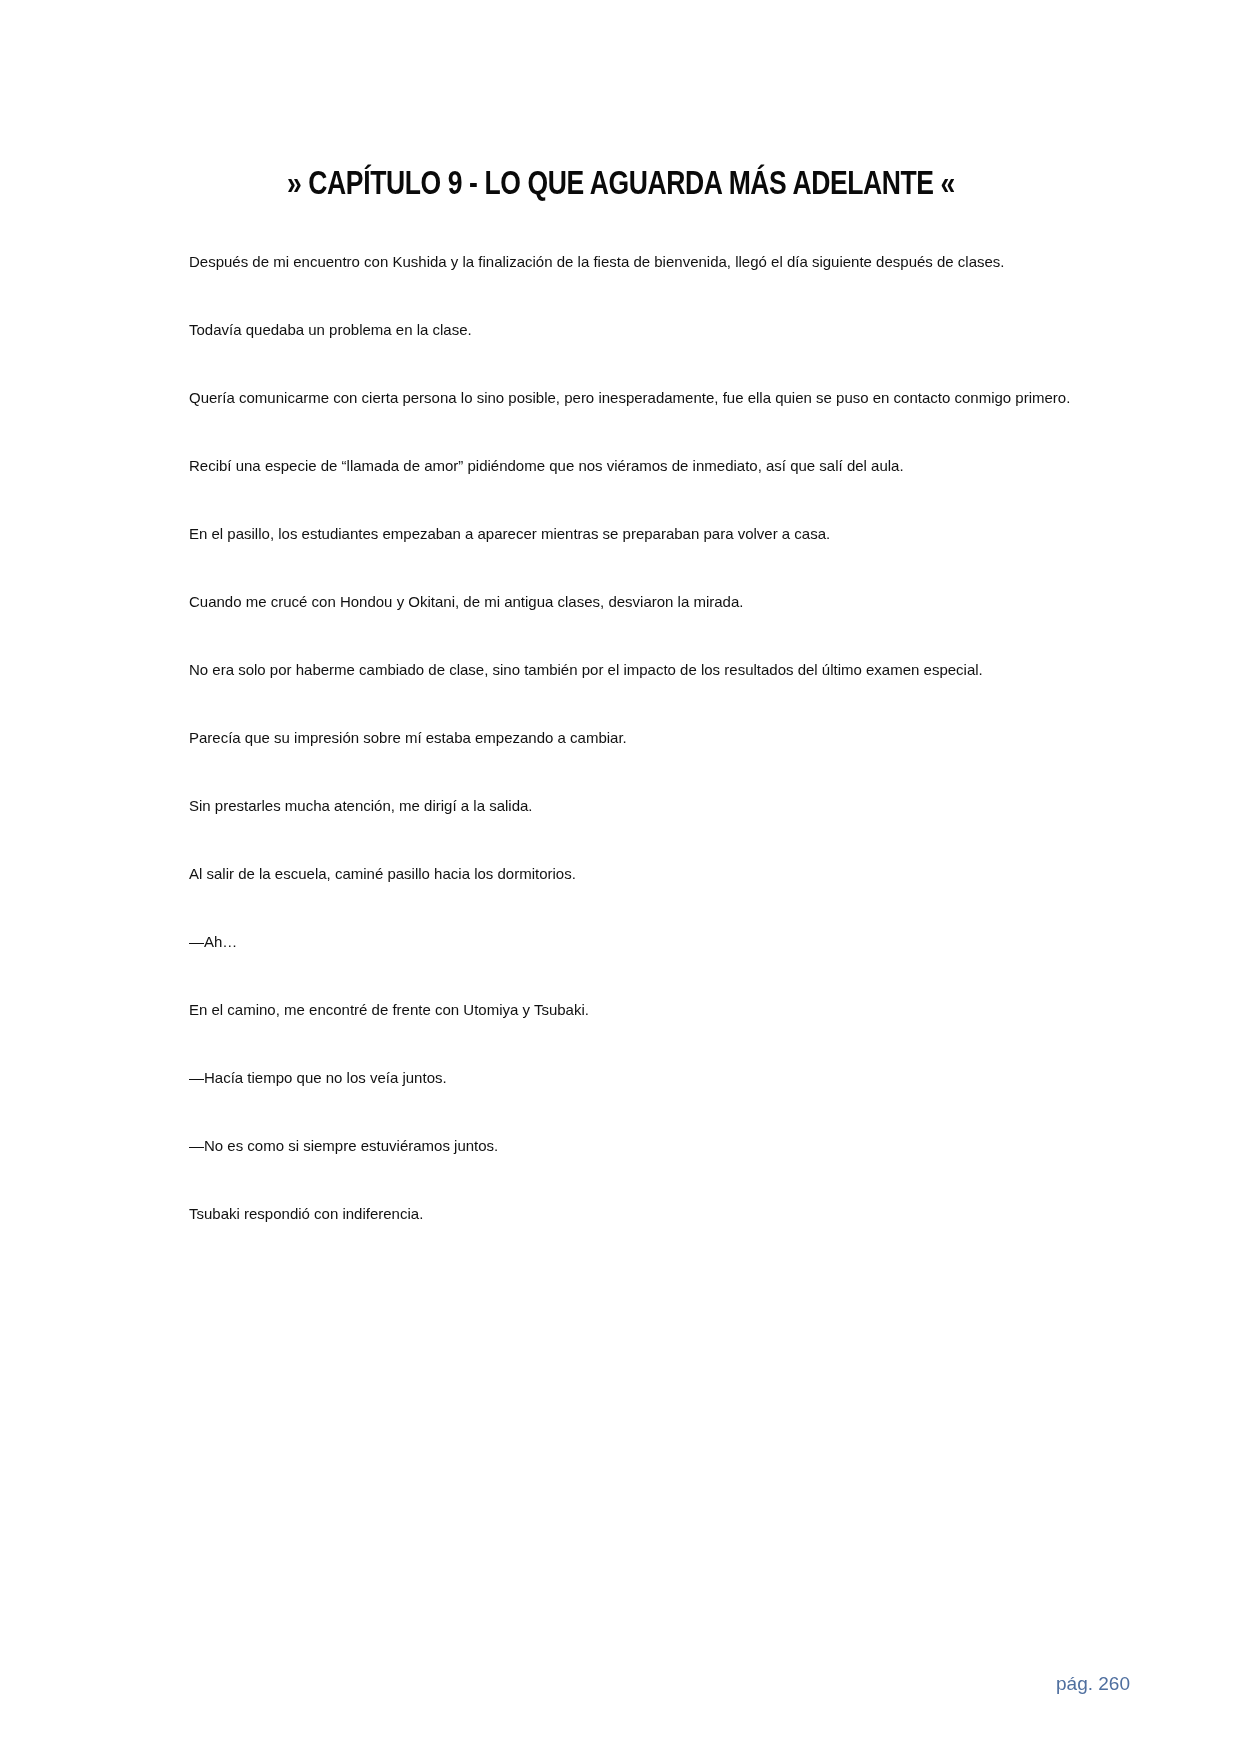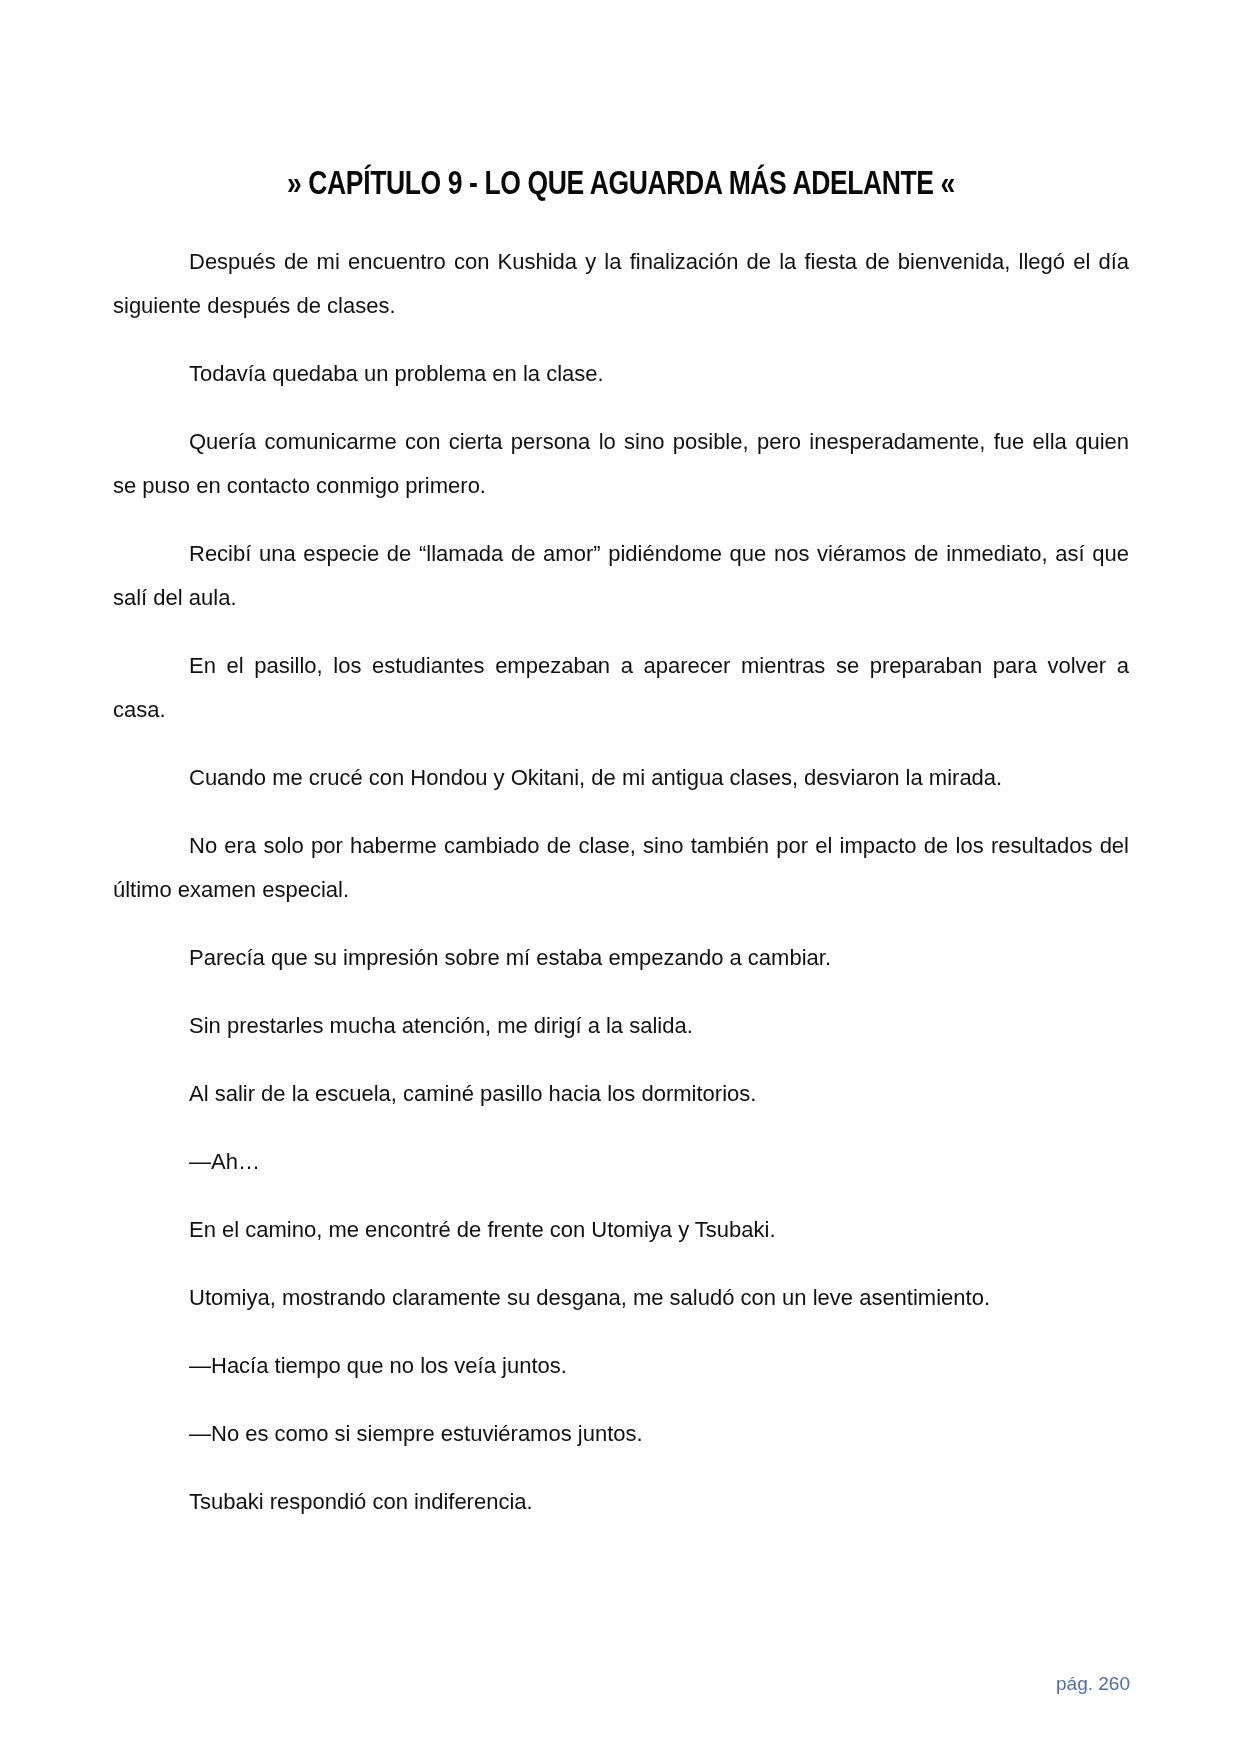--- a/index.html
+++ b/index.html
@@ -36,21 +36,21 @@
       color: #0a0a0a;
       margin: 0;
       line-height: 40px;
     }
     .body-text {
       position: absolute;
       top: 228px;
       left: 113px;
       width: 1016px;
       font-family: "Liberation Sans", sans-serif;
-      font-size: 22px;
+      font-size: 15px;
       line-height: 44px;
       color: #111111;
     }
     .para {
       margin: 0 0 24px 0;
       text-indent: 76px;
       text-align: justify;
     }
     .para.noj {
       text-align: left;
@@ -77,20 +77,19 @@
     <p class="para">Quería comunicarme con cierta persona lo sino posible, pero inesperadamente, fue ella quien se puso en contacto conmigo primero.</p>
     <p class="para">Recibí una especie de “llamada de amor” pidiéndome que nos viéramos de inmediato, así que salí del aula.</p>
     <p class="para">En el pasillo, los estudiantes empezaban a aparecer mientras se preparaban para volver a casa.</p>
     <p class="para noj">Cuando me crucé con Hondou y Okitani, de mi antigua clases, desviaron la mirada.</p>
     <p class="para">No era solo por haberme cambiado de clase, sino también por el impacto de los resultados del último examen especial.</p>
     <p class="para noj">Parecía que su impresión sobre mí estaba empezando a cambiar.</p>
     <p class="para noj">Sin prestarles mucha atención, me dirigí a la salida.</p>
     <p class="para noj">Al salir de la escuela, caminé pasillo hacia los dormitorios.</p>
     <p class="para noj">—Ah…</p>
     <p class="para noj">En el camino, me encontré de frente con Utomiya y Tsubaki.</p>
-    <p class="para noj">Utomiya, mostrando claramente su desgana, me saludó con un leve asentimiento.</p>
     <p class="para noj">—Hacía tiempo que no los veía juntos.</p>
     <p class="para noj">—No es como si siempre estuviéramos juntos.</p>
     <p class="para noj">Tsubaki respondió con indiferencia.</p>
   </div>
 
   <div class="page-number">pág. 260</div>
 </div>
 
 </body></html>

